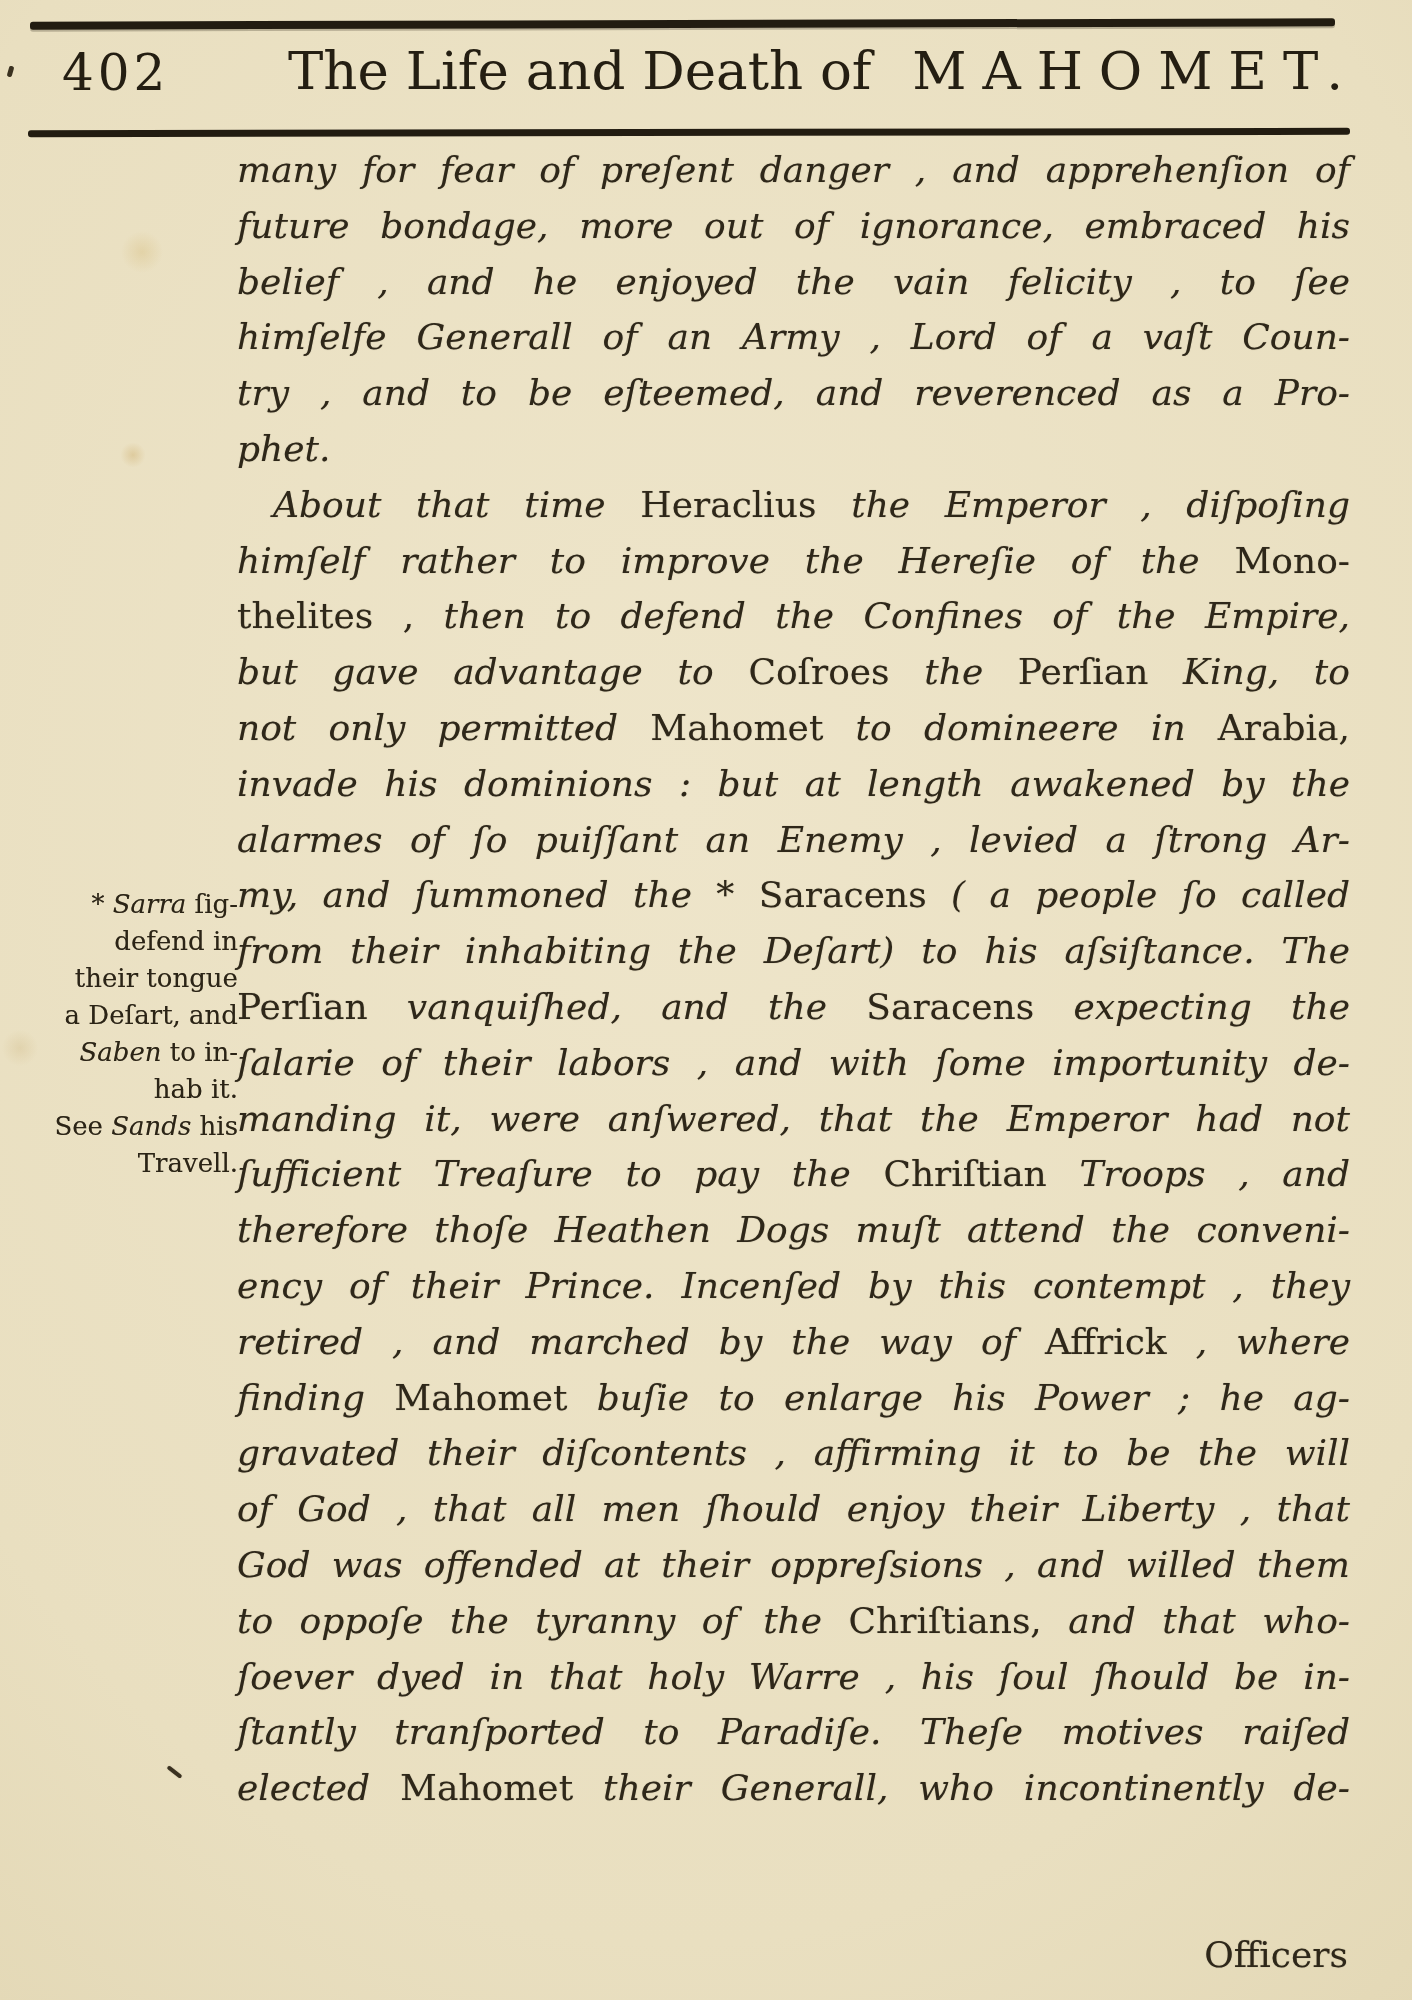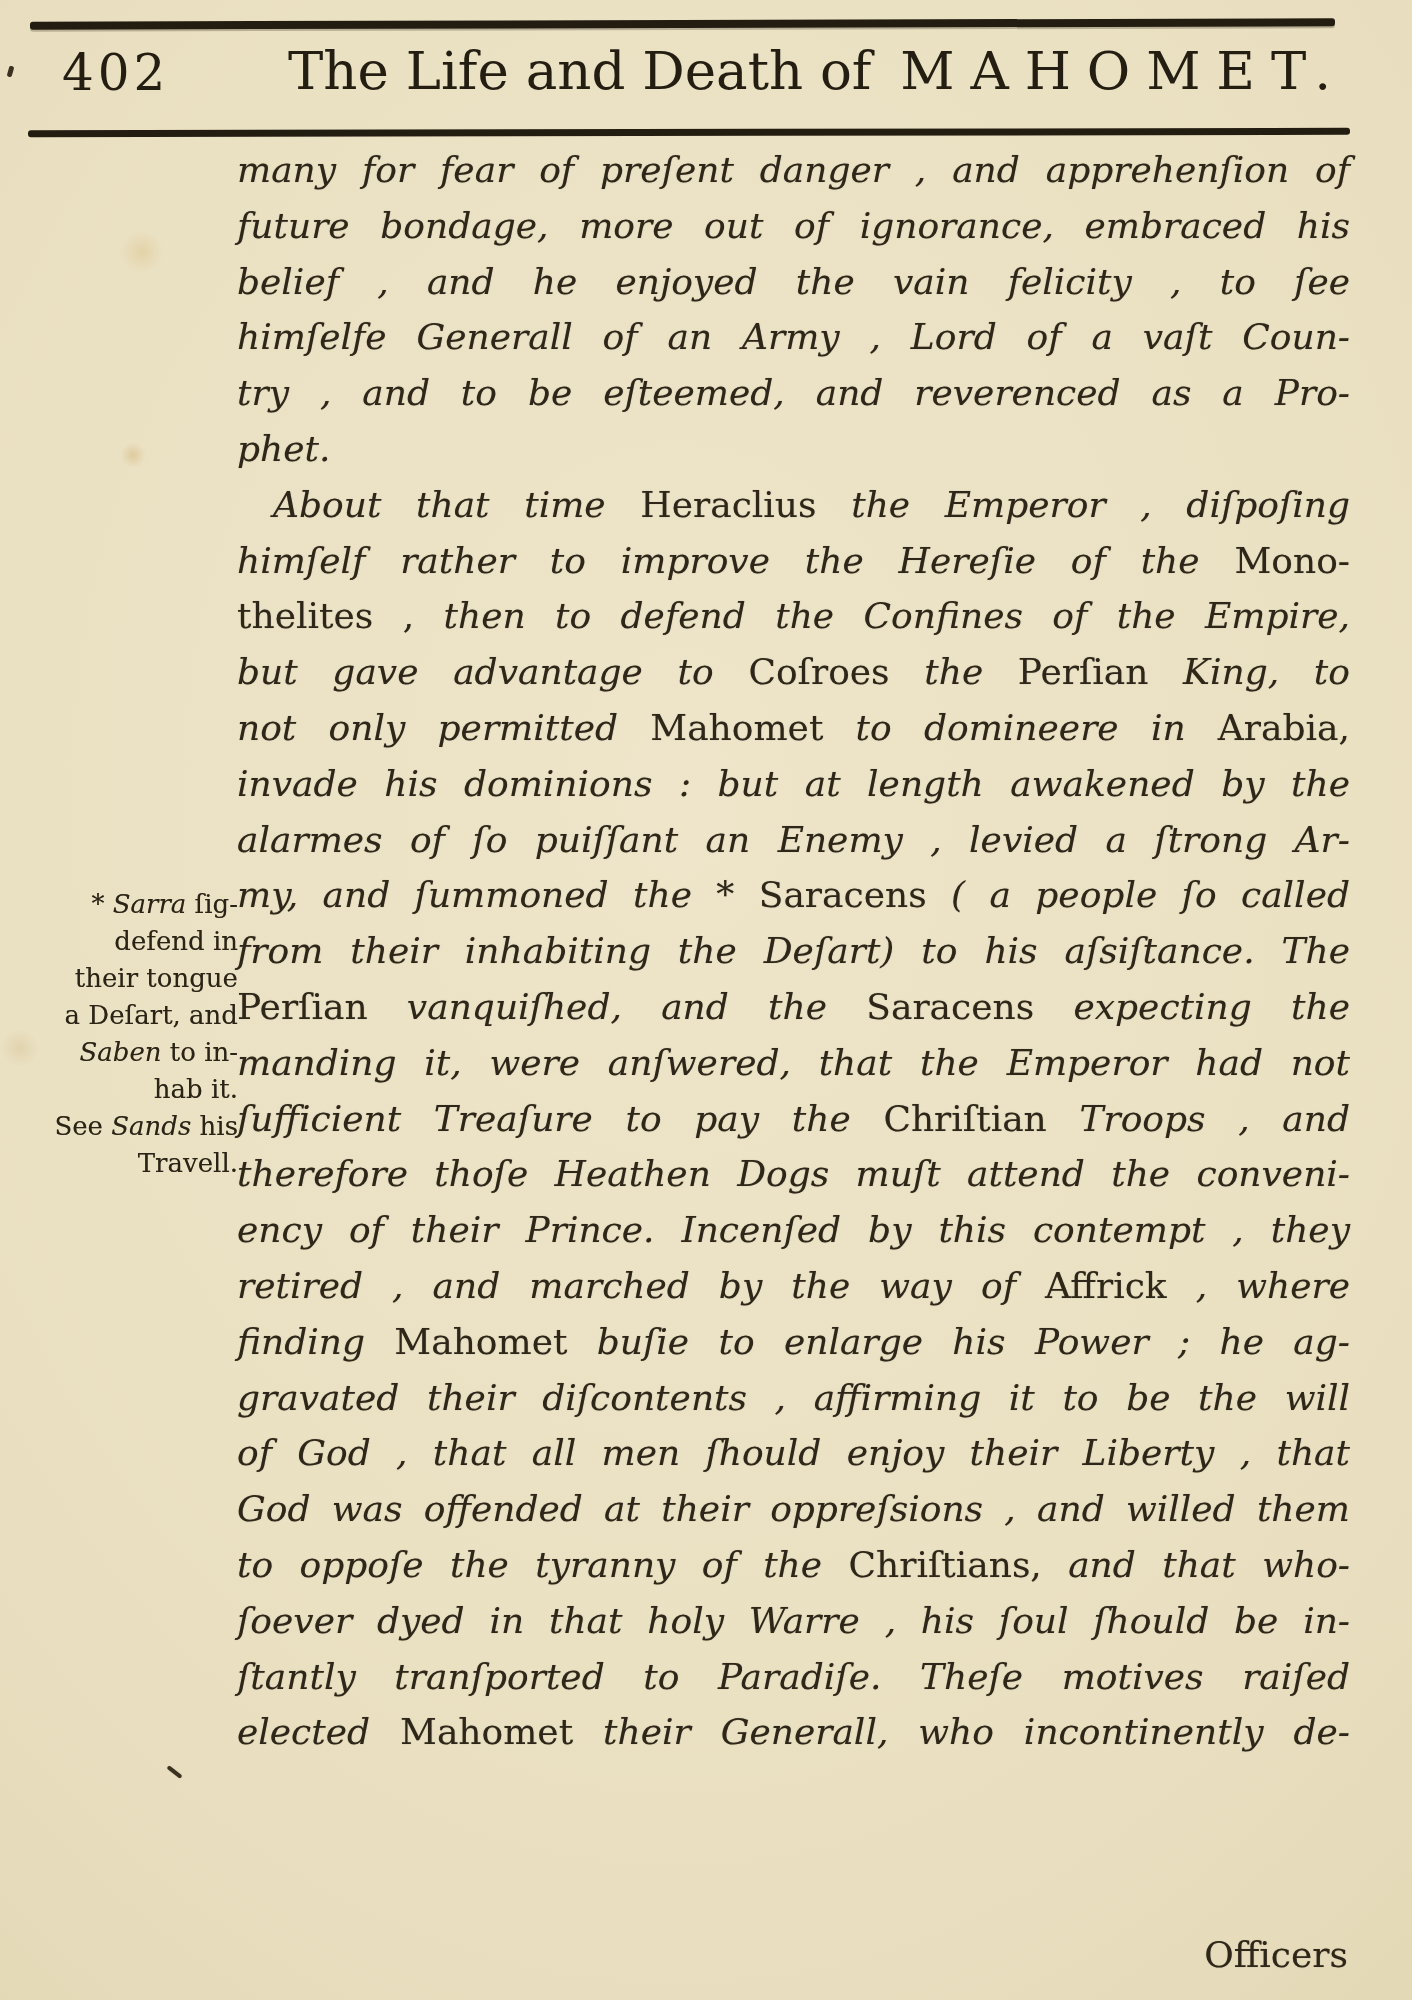--- a/index.html
+++ b/index.html
@@ -24,21 +24,21 @@
   .rule-header{left:28px;top:129px;width:1322px;height:7px;transform:rotate(-0.1deg);}
   
   .pagenum{
     position:absolute;left:62px;top:44px;font-size:50px;color:#241e12;
     letter-spacing:4px;
   }
   .running-title{
     position:absolute;left:288px;top:40px;font-size:53px;color:#241e12;
     white-space:nowrap;
   }
-  .running-title .caps{letter-spacing:0.30em;margin-left:12px;}
+  .running-title .caps{letter-spacing:0.30em;margin-left:24px;}
   
   .body-text{
     position:absolute;left:237px;top:142px;width:1113px;
     font-size:36px;font-style:italic;color:#2e2719;
     text-shadow:0 0 1px rgba(46,39,25,.35);
   }
   .line{
     line-height:55.8px;height:55.8px;
     text-align:justify;text-align-last:justify;
     white-space:nowrap;
@@ -108,20 +108,21 @@
       <div class="line" style="text-indent: 36px;"><span class="ital">About that time </span><span class="rom">Heraclius</span><span class="ital"> the Emperor , diſpoſing</span></div>
       <div class="line"><span class="ital">himſelf rather to improve the Hereſie of the </span><span class="rom">Mono-</span></div>
       <div class="line"><span class="rom">thelites ,</span><span class="ital"> then to defend the Confines of the Empire,</span></div>
       <div class="line"><span class="ital">but gave advantage to </span><span class="rom">Coſroes</span><span class="ital"> the </span><span class="rom">Perſian</span><span class="ital"> King, to</span></div>
       <div class="line"><span class="ital">not only permitted </span><span class="rom">Mahomet</span><span class="ital"> to domineere in </span><span class="rom">Arabia,</span></div>
       <div class="line"><span class="ital">invade his dominions : but at length awakened by the</span></div>
       <div class="line"><span class="ital">alarmes of ſo puiſſant an Enemy , levied a ſtrong Ar-</span></div>
       <div class="line"><span class="ital">my, and ſummoned the * </span><span class="rom">Saracens</span><span class="ital"> ( a people ſo called</span></div>
       <div class="line"><span class="ital">from their inhabiting the Deſart) to his aſsiſtance. The</span></div>
       <div class="line"><span class="rom">Perſian</span><span class="ital"> vanquiſhed, and the </span><span class="rom">Saracens</span><span class="ital"> expecting the</span></div>
+      <div class="line"><span class="ital">ſalarie of their labors , and with ſome importunity de-</span></div>
       <div class="line"><span class="ital">manding it, were anſwered, that the Emperor had not</span></div>
       <div class="line"><span class="ital">ſufficient Treaſure to pay the </span><span class="rom">Chriſtian</span><span class="ital"> Troops , and</span></div>
       <div class="line"><span class="ital">therefore thoſe Heathen Dogs muſt attend the conveni-</span></div>
       <div class="line"><span class="ital">ency of their Prince. Incenſed by this contempt , they</span></div>
       <div class="line"><span class="ital">retired , and marched by the way of </span><span class="rom">Affrick</span><span class="ital"> , where</span></div>
       <div class="line"><span class="ital">finding </span><span class="rom">Mahomet</span><span class="ital"> buſie to enlarge his Power ; he ag-</span></div>
       <div class="line"><span class="ital">gravated their diſcontents , affirming it to be the will</span></div>
       <div class="line"><span class="ital">of God , that all men ſhould enjoy their Liberty , that</span></div>
       <div class="line"><span class="ital">God was offended at their oppreſsions , and willed them</span></div>
       <div class="line"><span class="ital">to oppoſe the tyranny of the </span><span class="rom">Chriſtians,</span><span class="ital"> and that who-</span></div>

